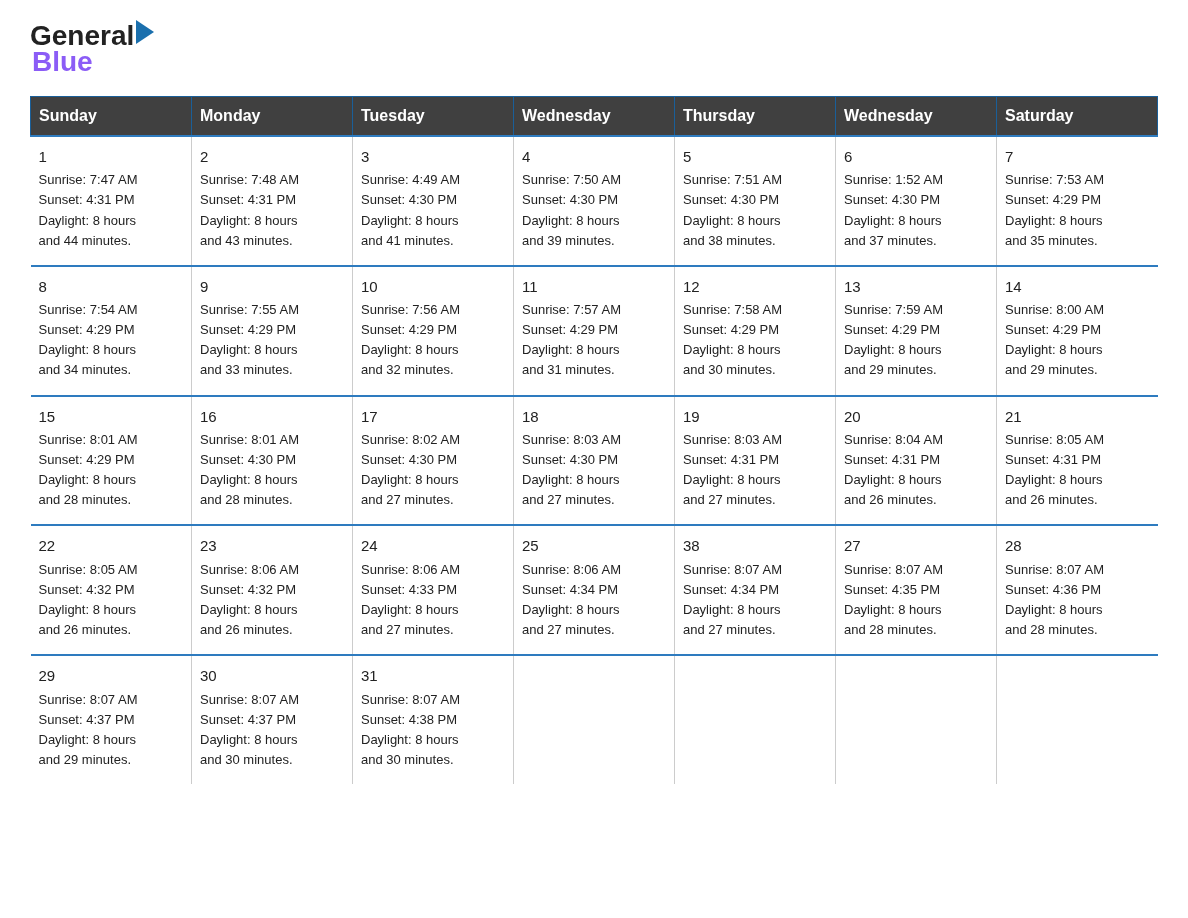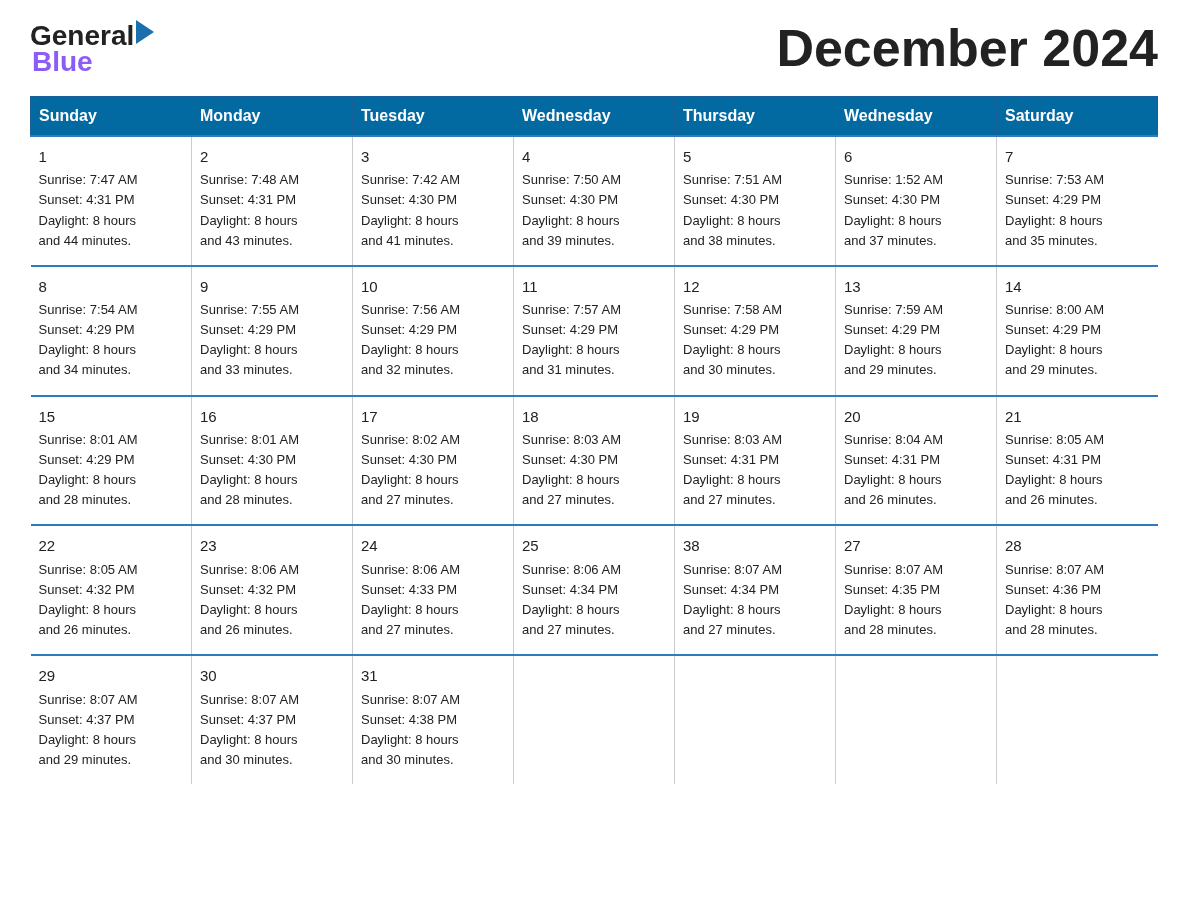--- a/index.html
+++ b/index.html
@@ -60,21 +60,21 @@
       font-size: 22px;
       color: #555;
       margin-top: 4px;
     }
     table {
       width: 100%;
       border-collapse: collapse;
       table-layout: fixed;
     }
     thead tr th {
-      background-color: #0369a1;
+      background-color: #404040;
       color: #fff;
       font-size: 16px;
       font-weight: bold;
       padding: 10px 8px;
       text-align: left;
       border: 1px solid #1a5f99;
     }
     tbody tr {
       border-top: 2px solid #2e7bbf;
     }
@@ -106,21 +106,20 @@
 
 <div class="header-area">
   <div class="logo-area">
     <div class="logo-text">
       <span class="logo-general">General</span>
       <span class="logo-arrow"></span>
     </div>
     <div class="logo-line2">Blue</div>
   </div>
   <div class="title-area">
-    <div class="month-title">December 2024</div>
   </div>
 </div>
 
 <table>
   <thead>
     <tr>
     <th>Sunday</th>
         <th>Monday</th>
         <th>Tuesday</th>
         <th>Wednesday</th>
@@ -140,21 +139,21 @@
         </td>
         <td>
           <span class="day-num">2</span>
           <div class="day-info">Sunrise: 7:48 AM</div>
           <div class="day-info">Sunset: 4:31 PM</div>
           <div class="day-info">Daylight: 8 hours</div>
           <div class="day-info">and 43 minutes.</div>
         </td>
         <td>
           <span class="day-num">3</span>
-          <div class="day-info">Sunrise: 7:42 AM</div>
+          <div class="day-info">Sunrise: 4:49 AM</div>
           <div class="day-info">Sunset: 4:30 PM</div>
           <div class="day-info">Daylight: 8 hours</div>
           <div class="day-info">and 41 minutes.</div>
         </td>
         <td>
           <span class="day-num">4</span>
           <div class="day-info">Sunrise: 7:50 AM</div>
           <div class="day-info">Sunset: 4:30 PM</div>
           <div class="day-info">Daylight: 8 hours</div>
           <div class="day-info">and 39 minutes.</div>

